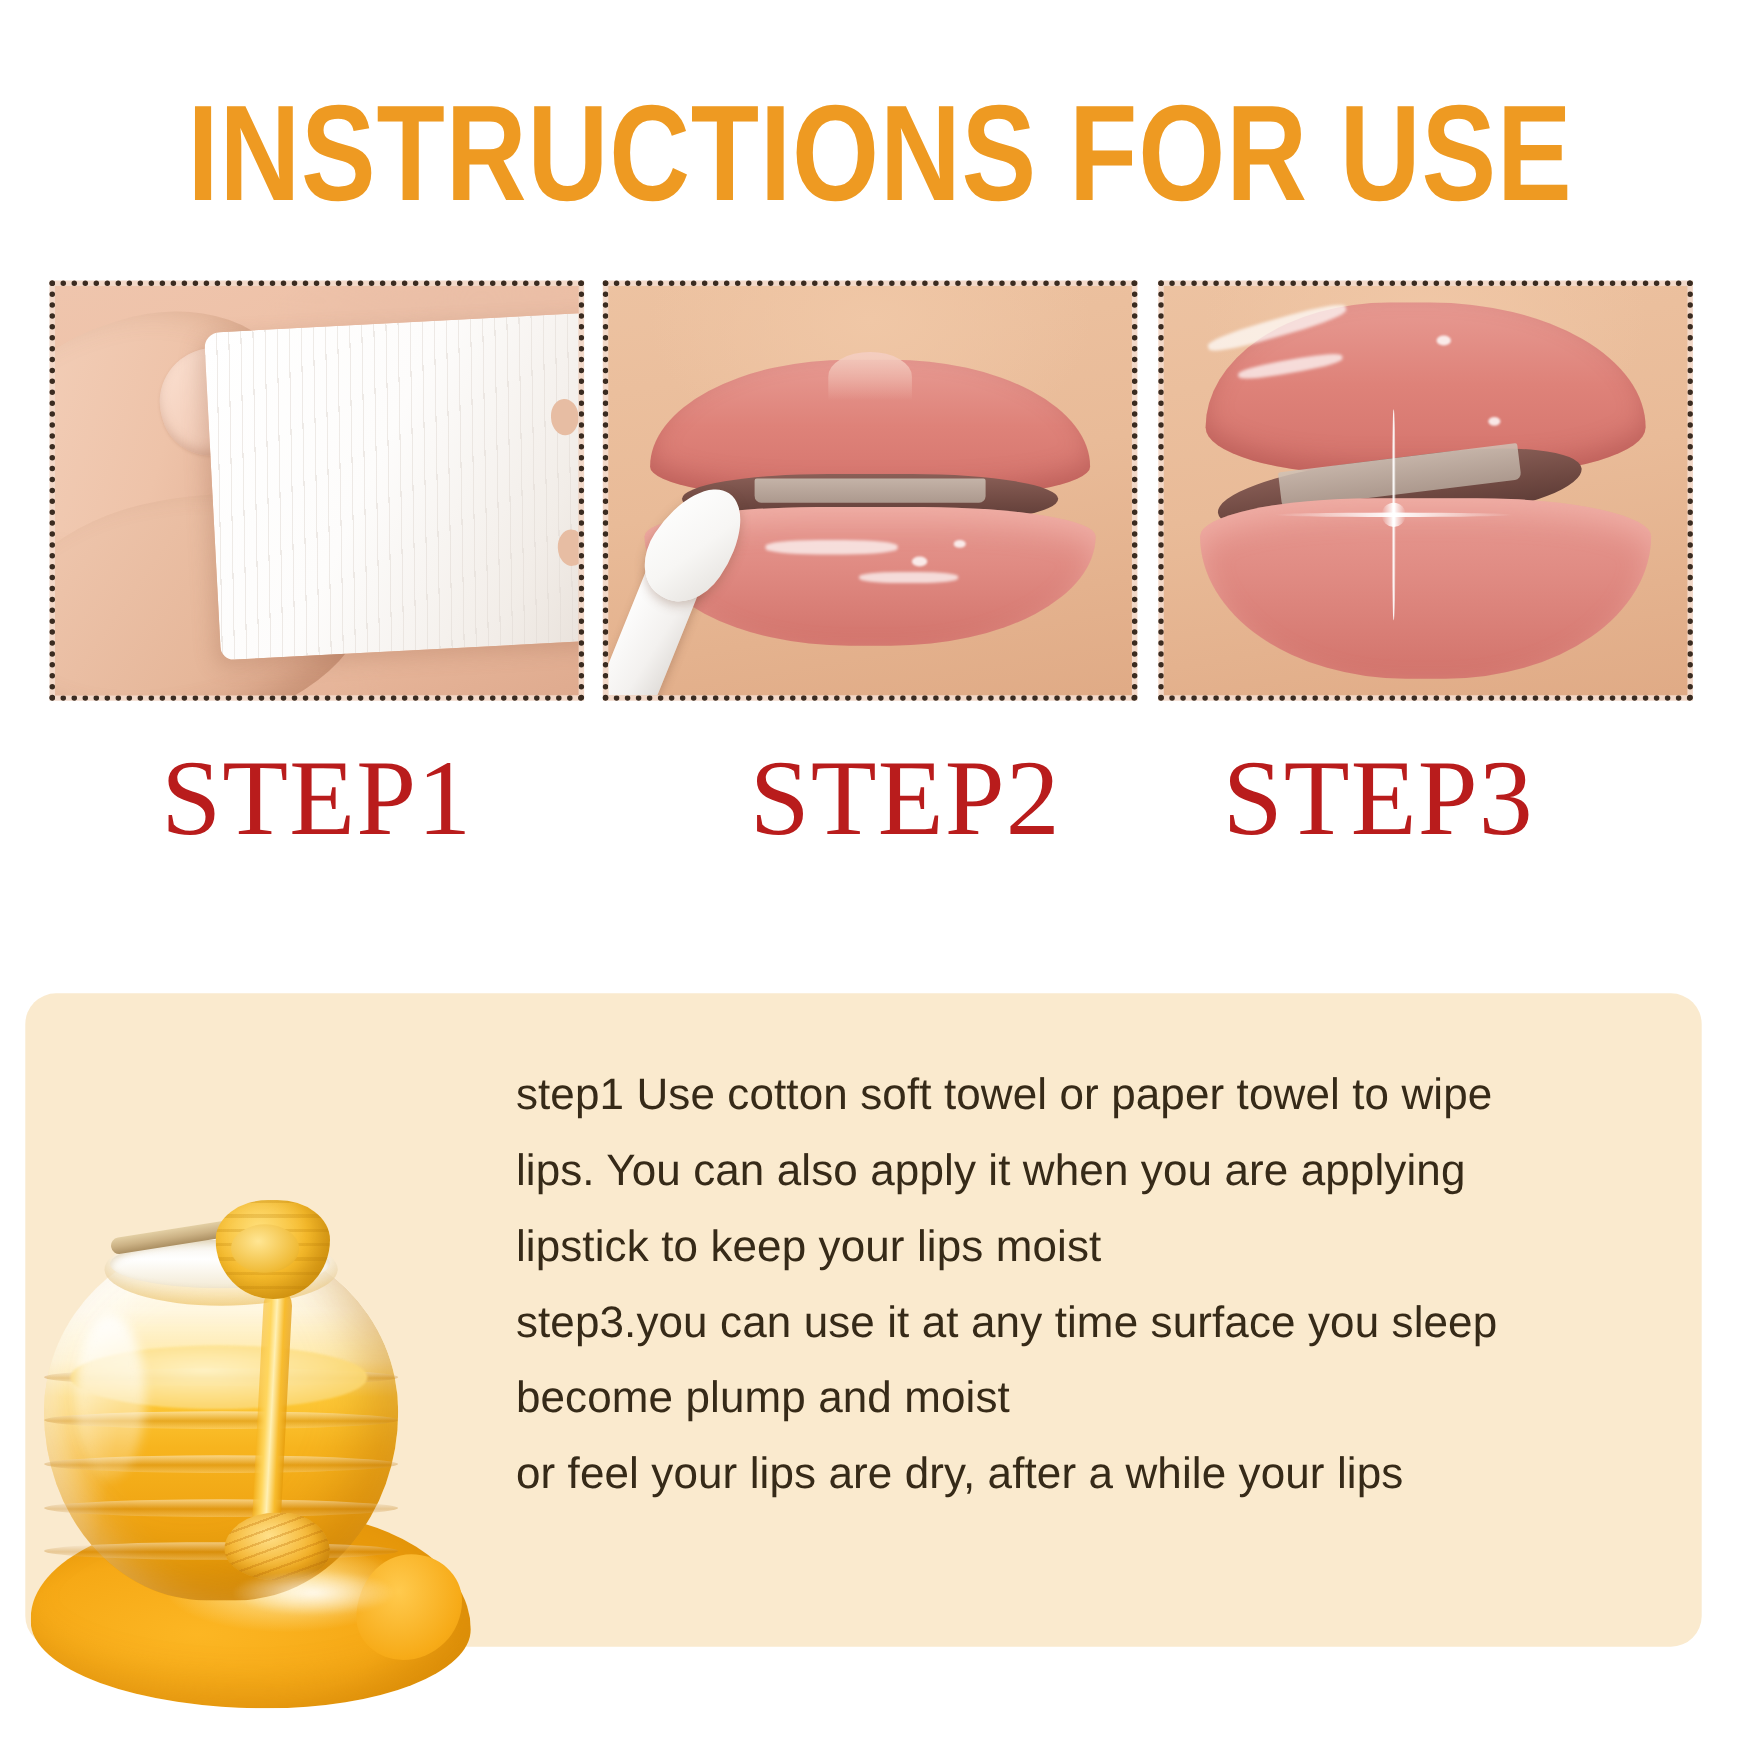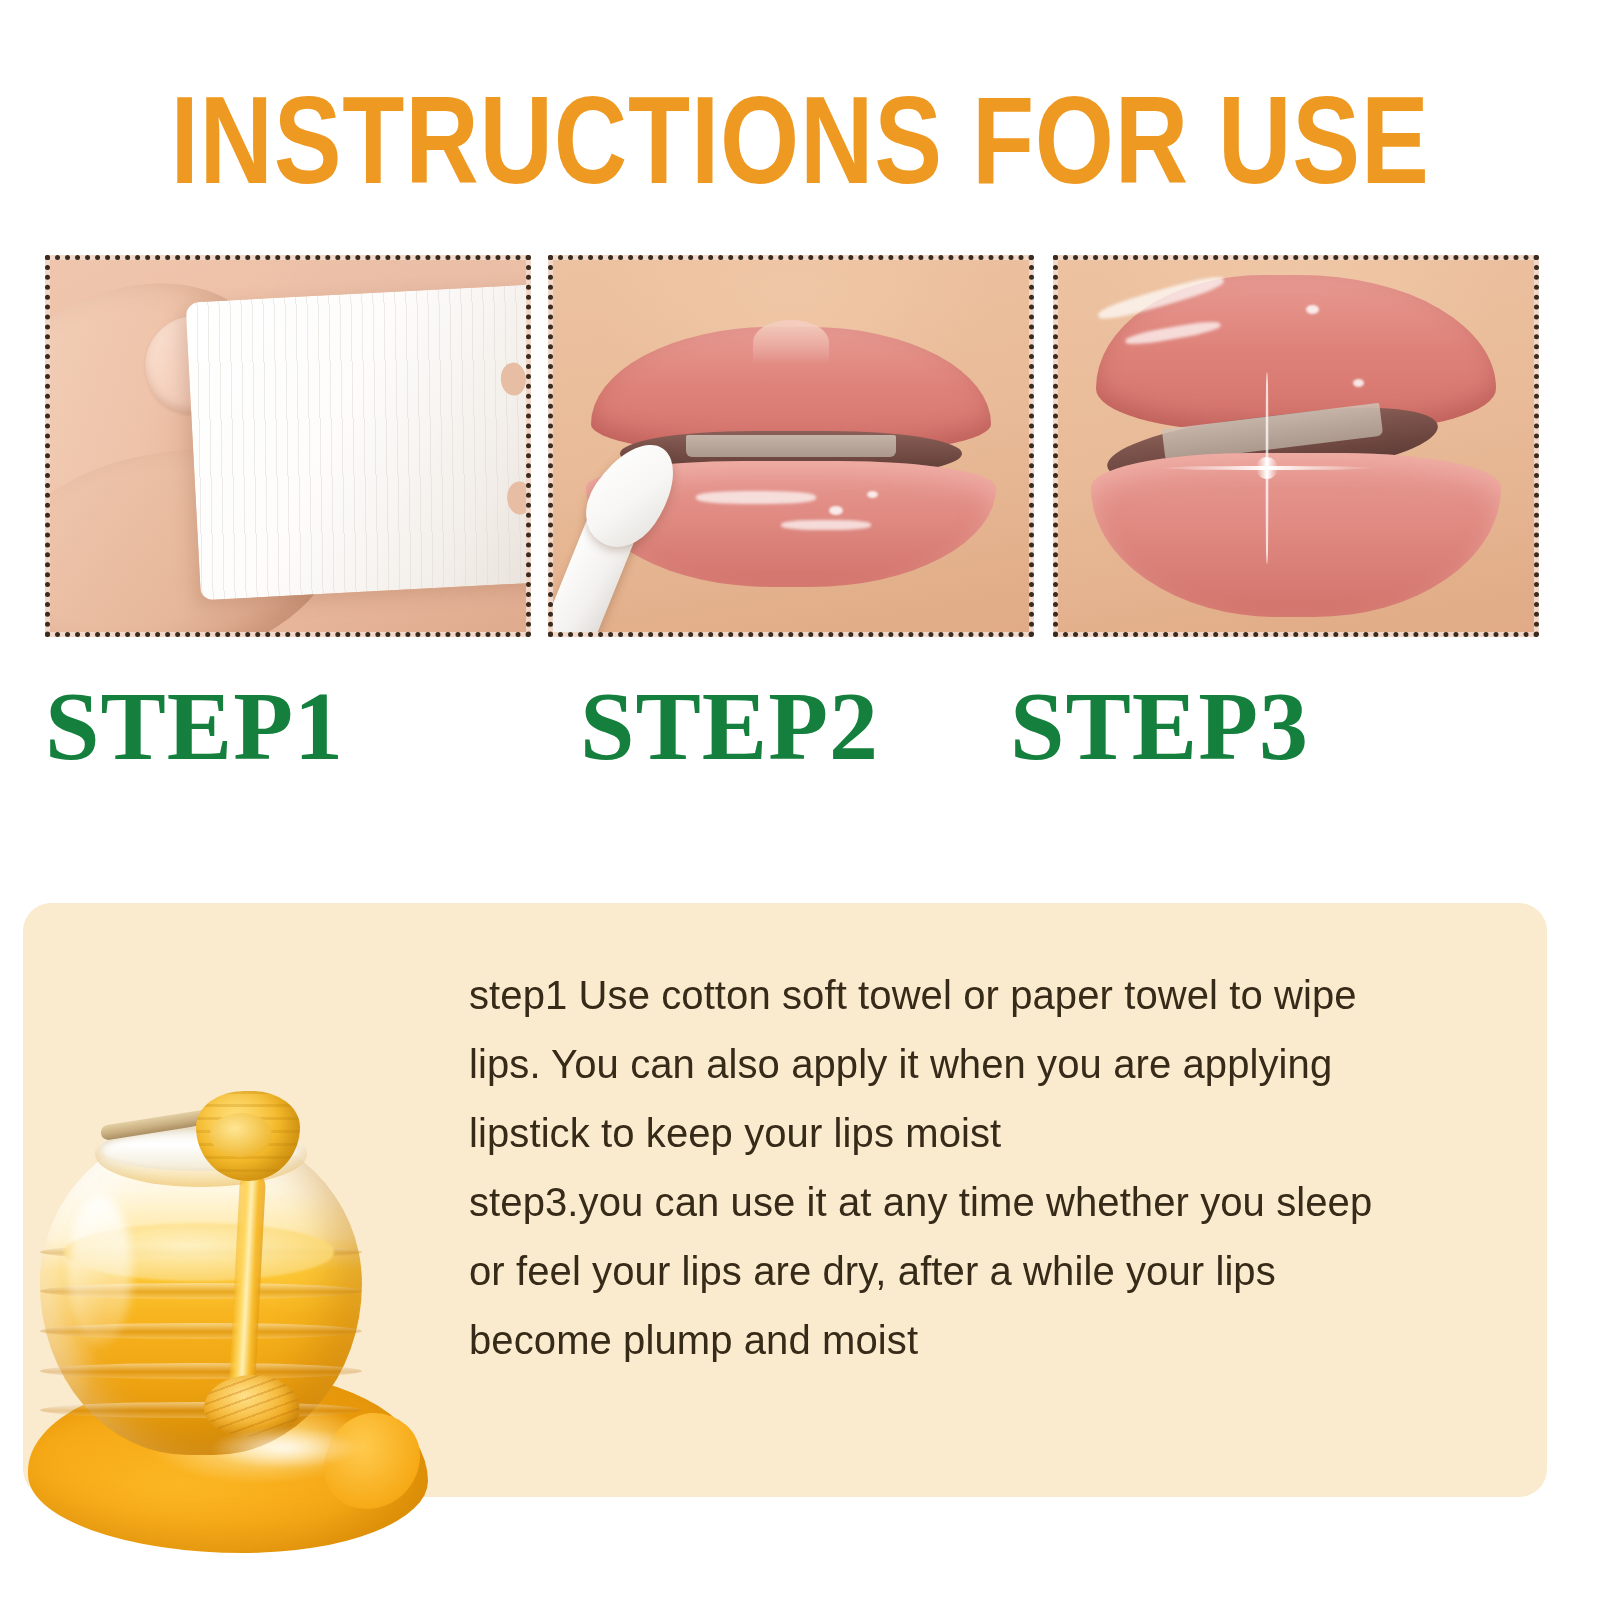--- a/index.html
+++ b/index.html
@@ -229,24 +229,24 @@
     position: absolute;
     left: 0;
     top: 670px;
     width: 1600px;
     height: 120px;
   }
   .step-label {
     position: absolute;
     top: 0;
     width: 486px;
-    text-align: left;
-    color: #15803d;
+    text-align: center;
+    color: #b91c1c;
     font-family: "Liberation Serif", "DejaVu Serif", serif;
-    font-weight: 700;
+    font-weight: 400;
     font-size: 98px;
     line-height: 112px;
     letter-spacing: 1px;
   }
   .step-label.l1 { left: 45px; }
   .step-label.l2 { left: 580px; }
   .step-label.l3 { left: 1010px; }
 
   
   #info-panel {
@@ -501,18 +501,18 @@
       <div class="dipper-knob" style="position:absolute;left:14px;top:22px;width:62px;height:44px;"></div>
     </div>
     <div class="honey-swirl"></div>
     <div class="puddle-shine"></div>
   </div>
 
   <div id="body-text">
     <p>step1 Use cotton soft towel or paper towel to wipe</p>
     <p>lips. You can also apply it when you are applying</p>
     <p>lipstick to keep your lips moist</p>
-    <p>step3.you can use it at any time whether you sleep</p>
+    <p>step3.you can use it at any time surface you sleep</p>
+    <p>become plump and moist</p>
     <p>or feel your lips are dry, after a while your lips</p>
-    <p>become plump and moist</p>
   </div>
 
 </div>
 
 </body></html>

